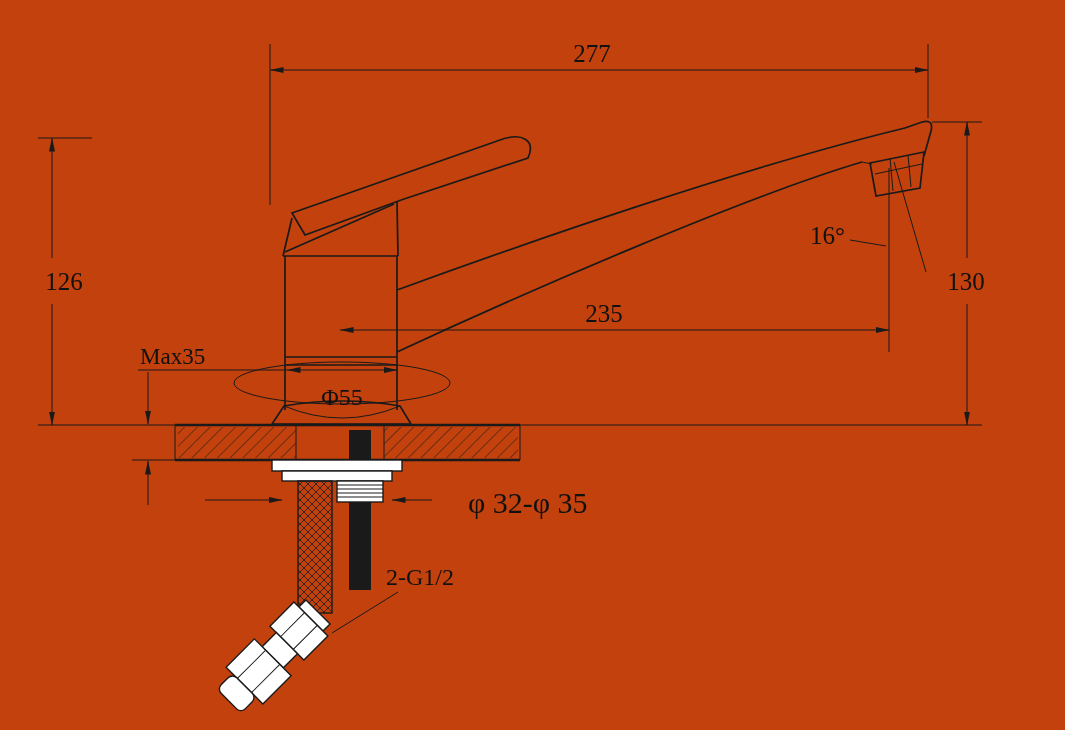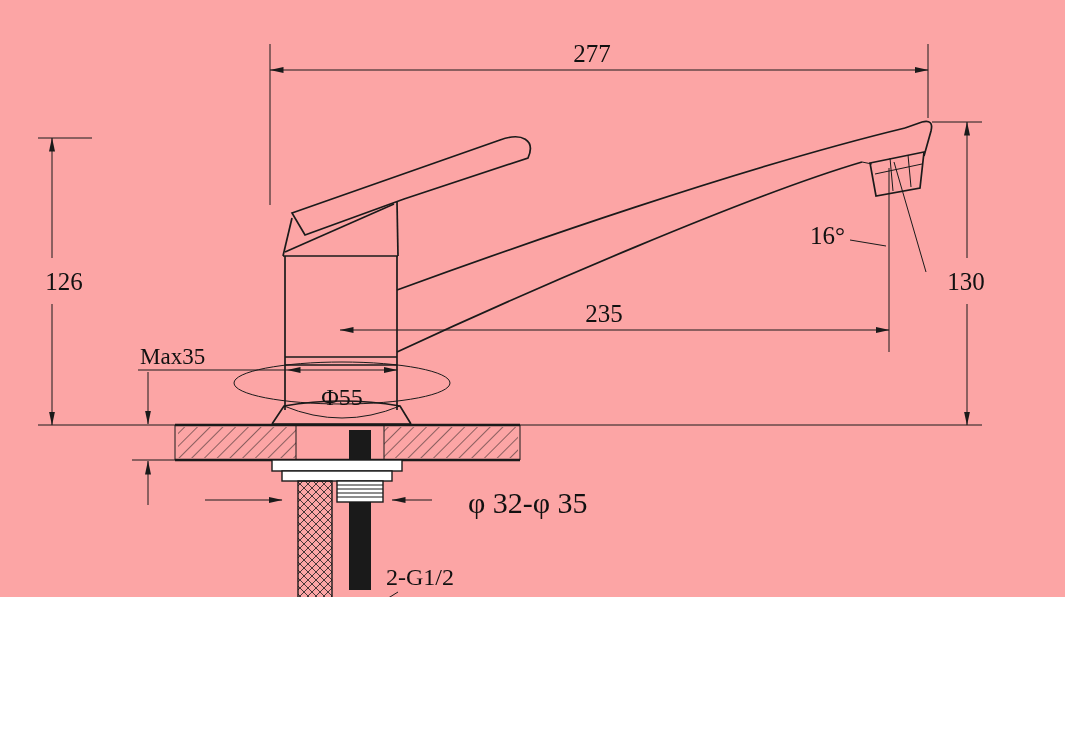--- a/index.html
+++ b/index.html
@@ -1,16 +1,16 @@
 <!DOCTYPE html>
 <html><head>
 <meta charset="utf-8">
 <style>
   html,body{margin:0;padding:0;background:#ffffff;}
-  .canvas{position:relative;width:1065px;height:597px;background:#fca5a5;overflow:hidden;}
+  .canvas{position:relative;width:1065px;height:730px;background:#c2410c;overflow:hidden;}
   svg{display:block;}
   .stroke{stroke:#1a1a1a;fill:none;stroke-width:1.7;}
   .thin{stroke:#1a1a1a;fill:none;stroke-width:1;}
   .thick{stroke:#1a1a1a;fill:none;stroke-width:2.4;}
   .dim{stroke:#1a1a1a;fill:none;stroke-width:1;}
   .lbl{font-family:"Liberation Serif", serif;fill:#111;}
   .fillblack{fill:#1a1a1a;stroke:none;}
   .white{fill:#ffffff;stroke:#1a1a1a;stroke-width:1.4;}
 </style>
 </head>

